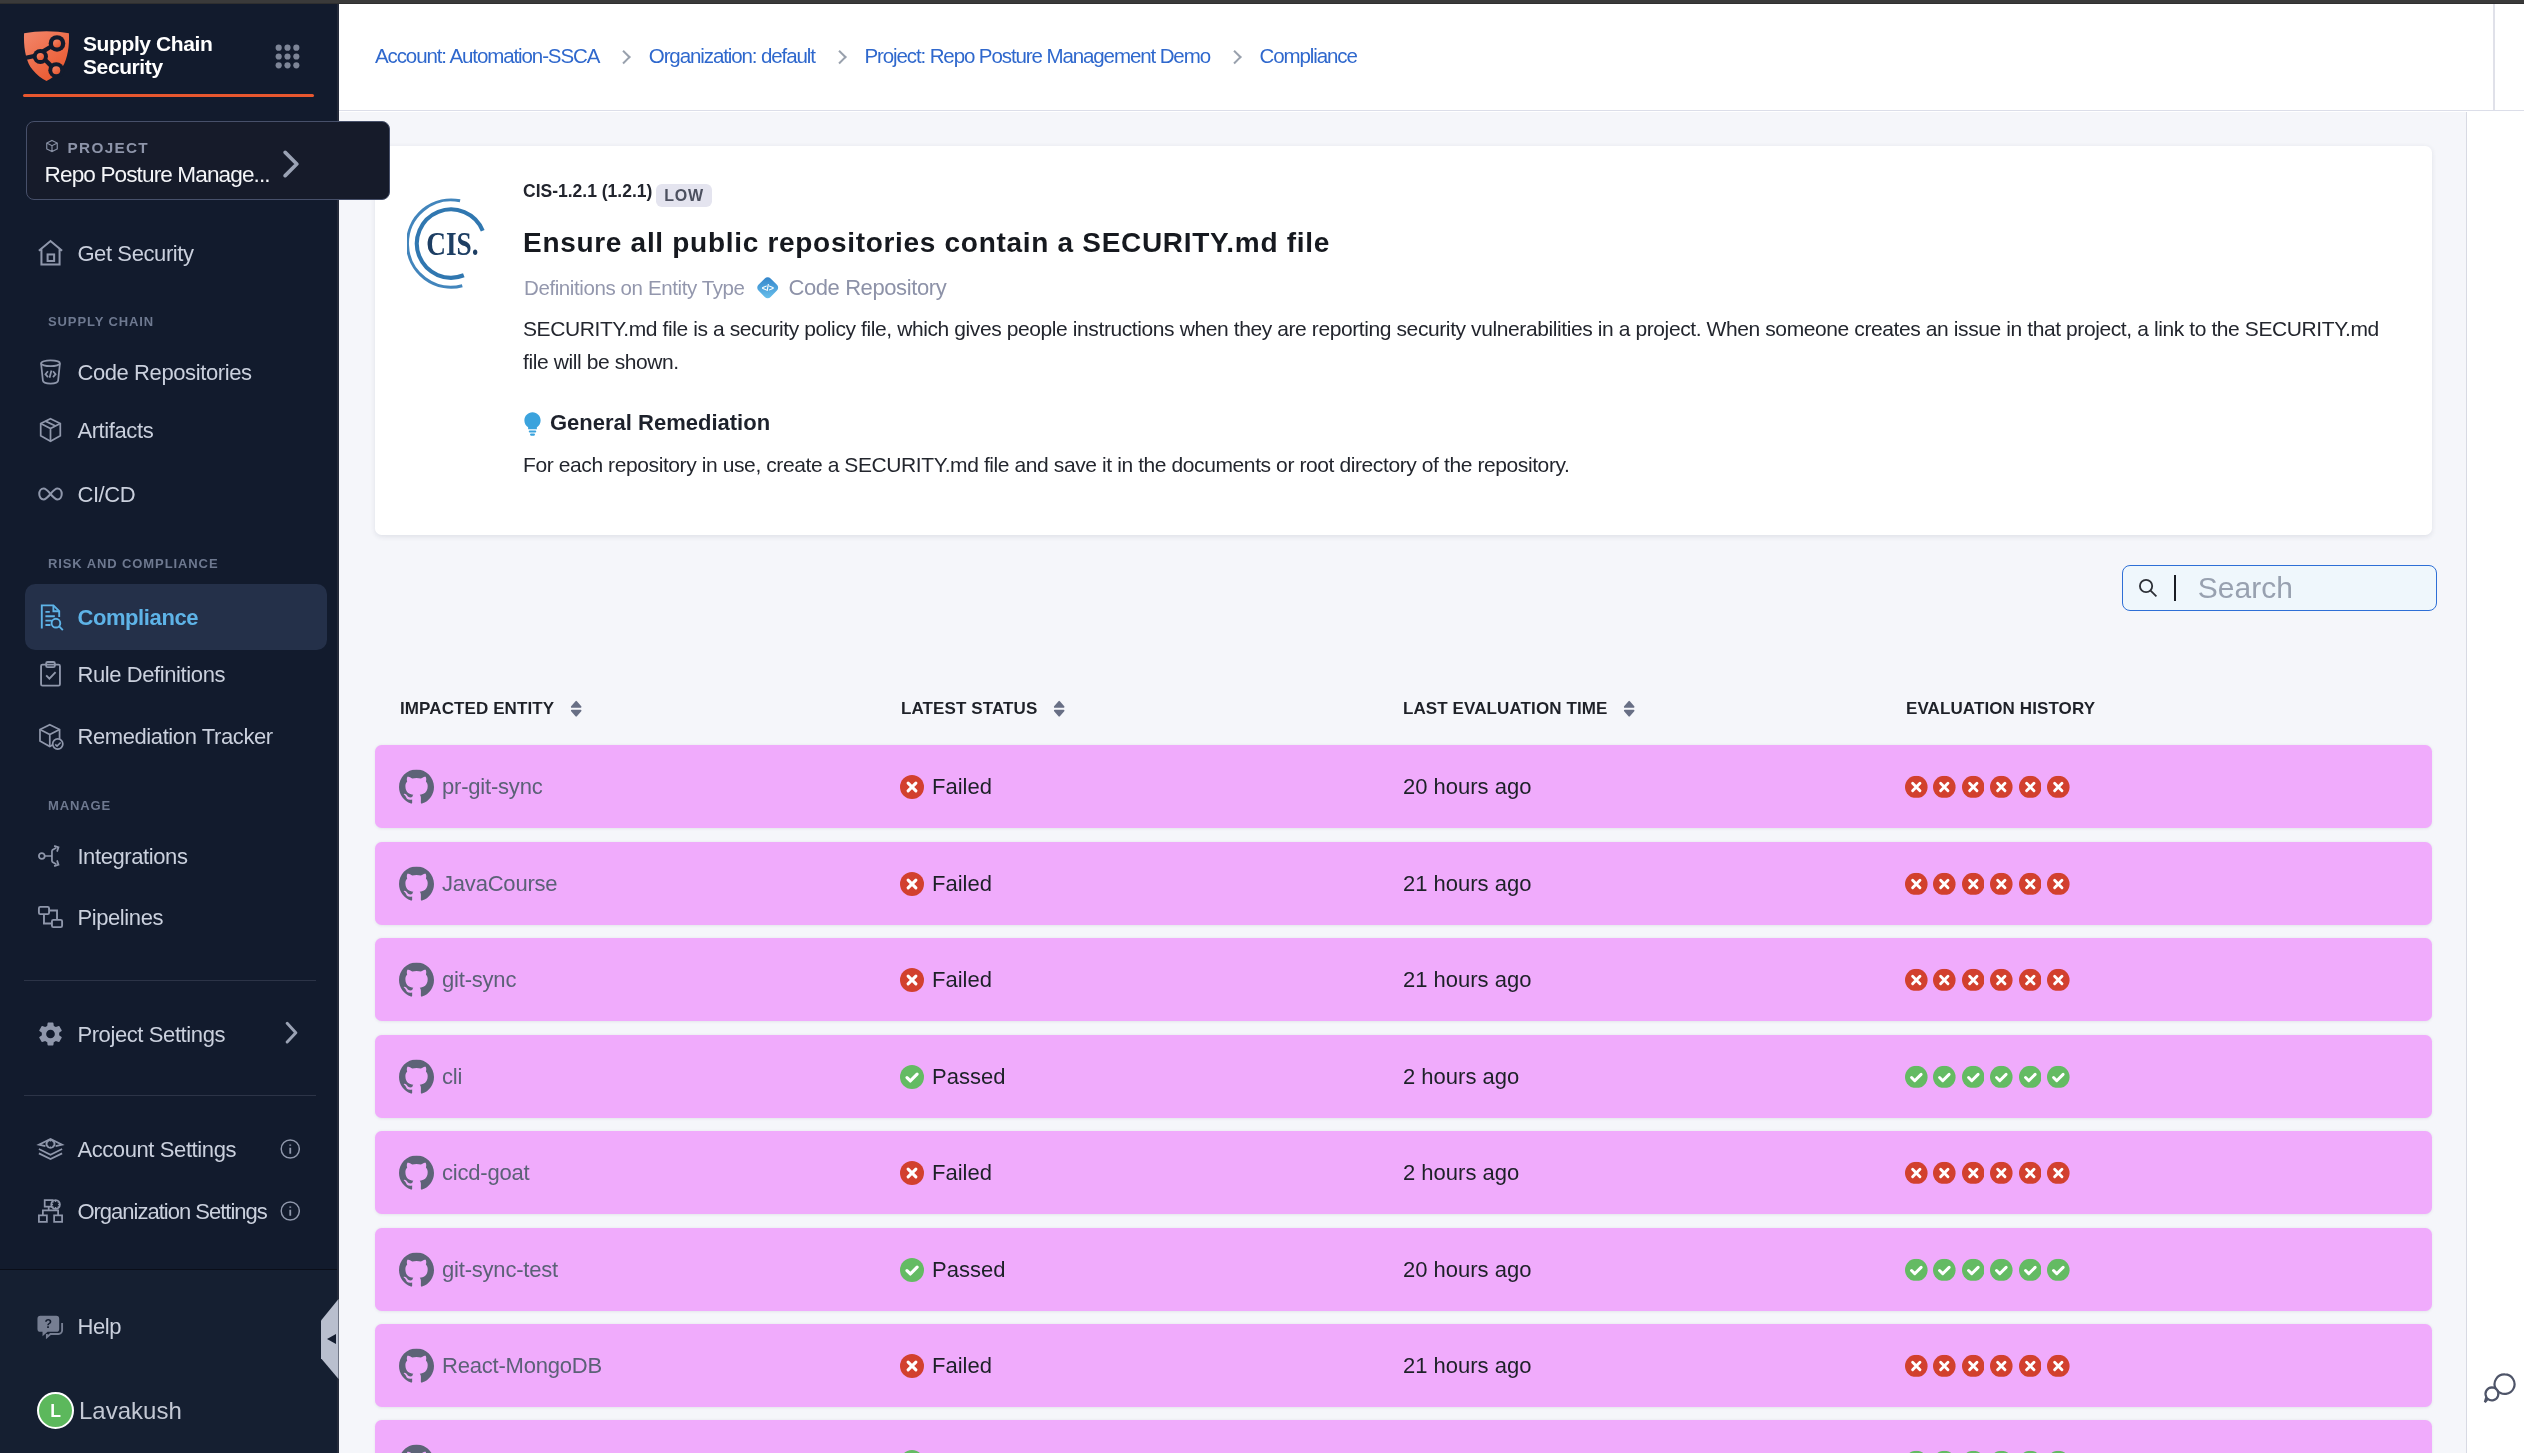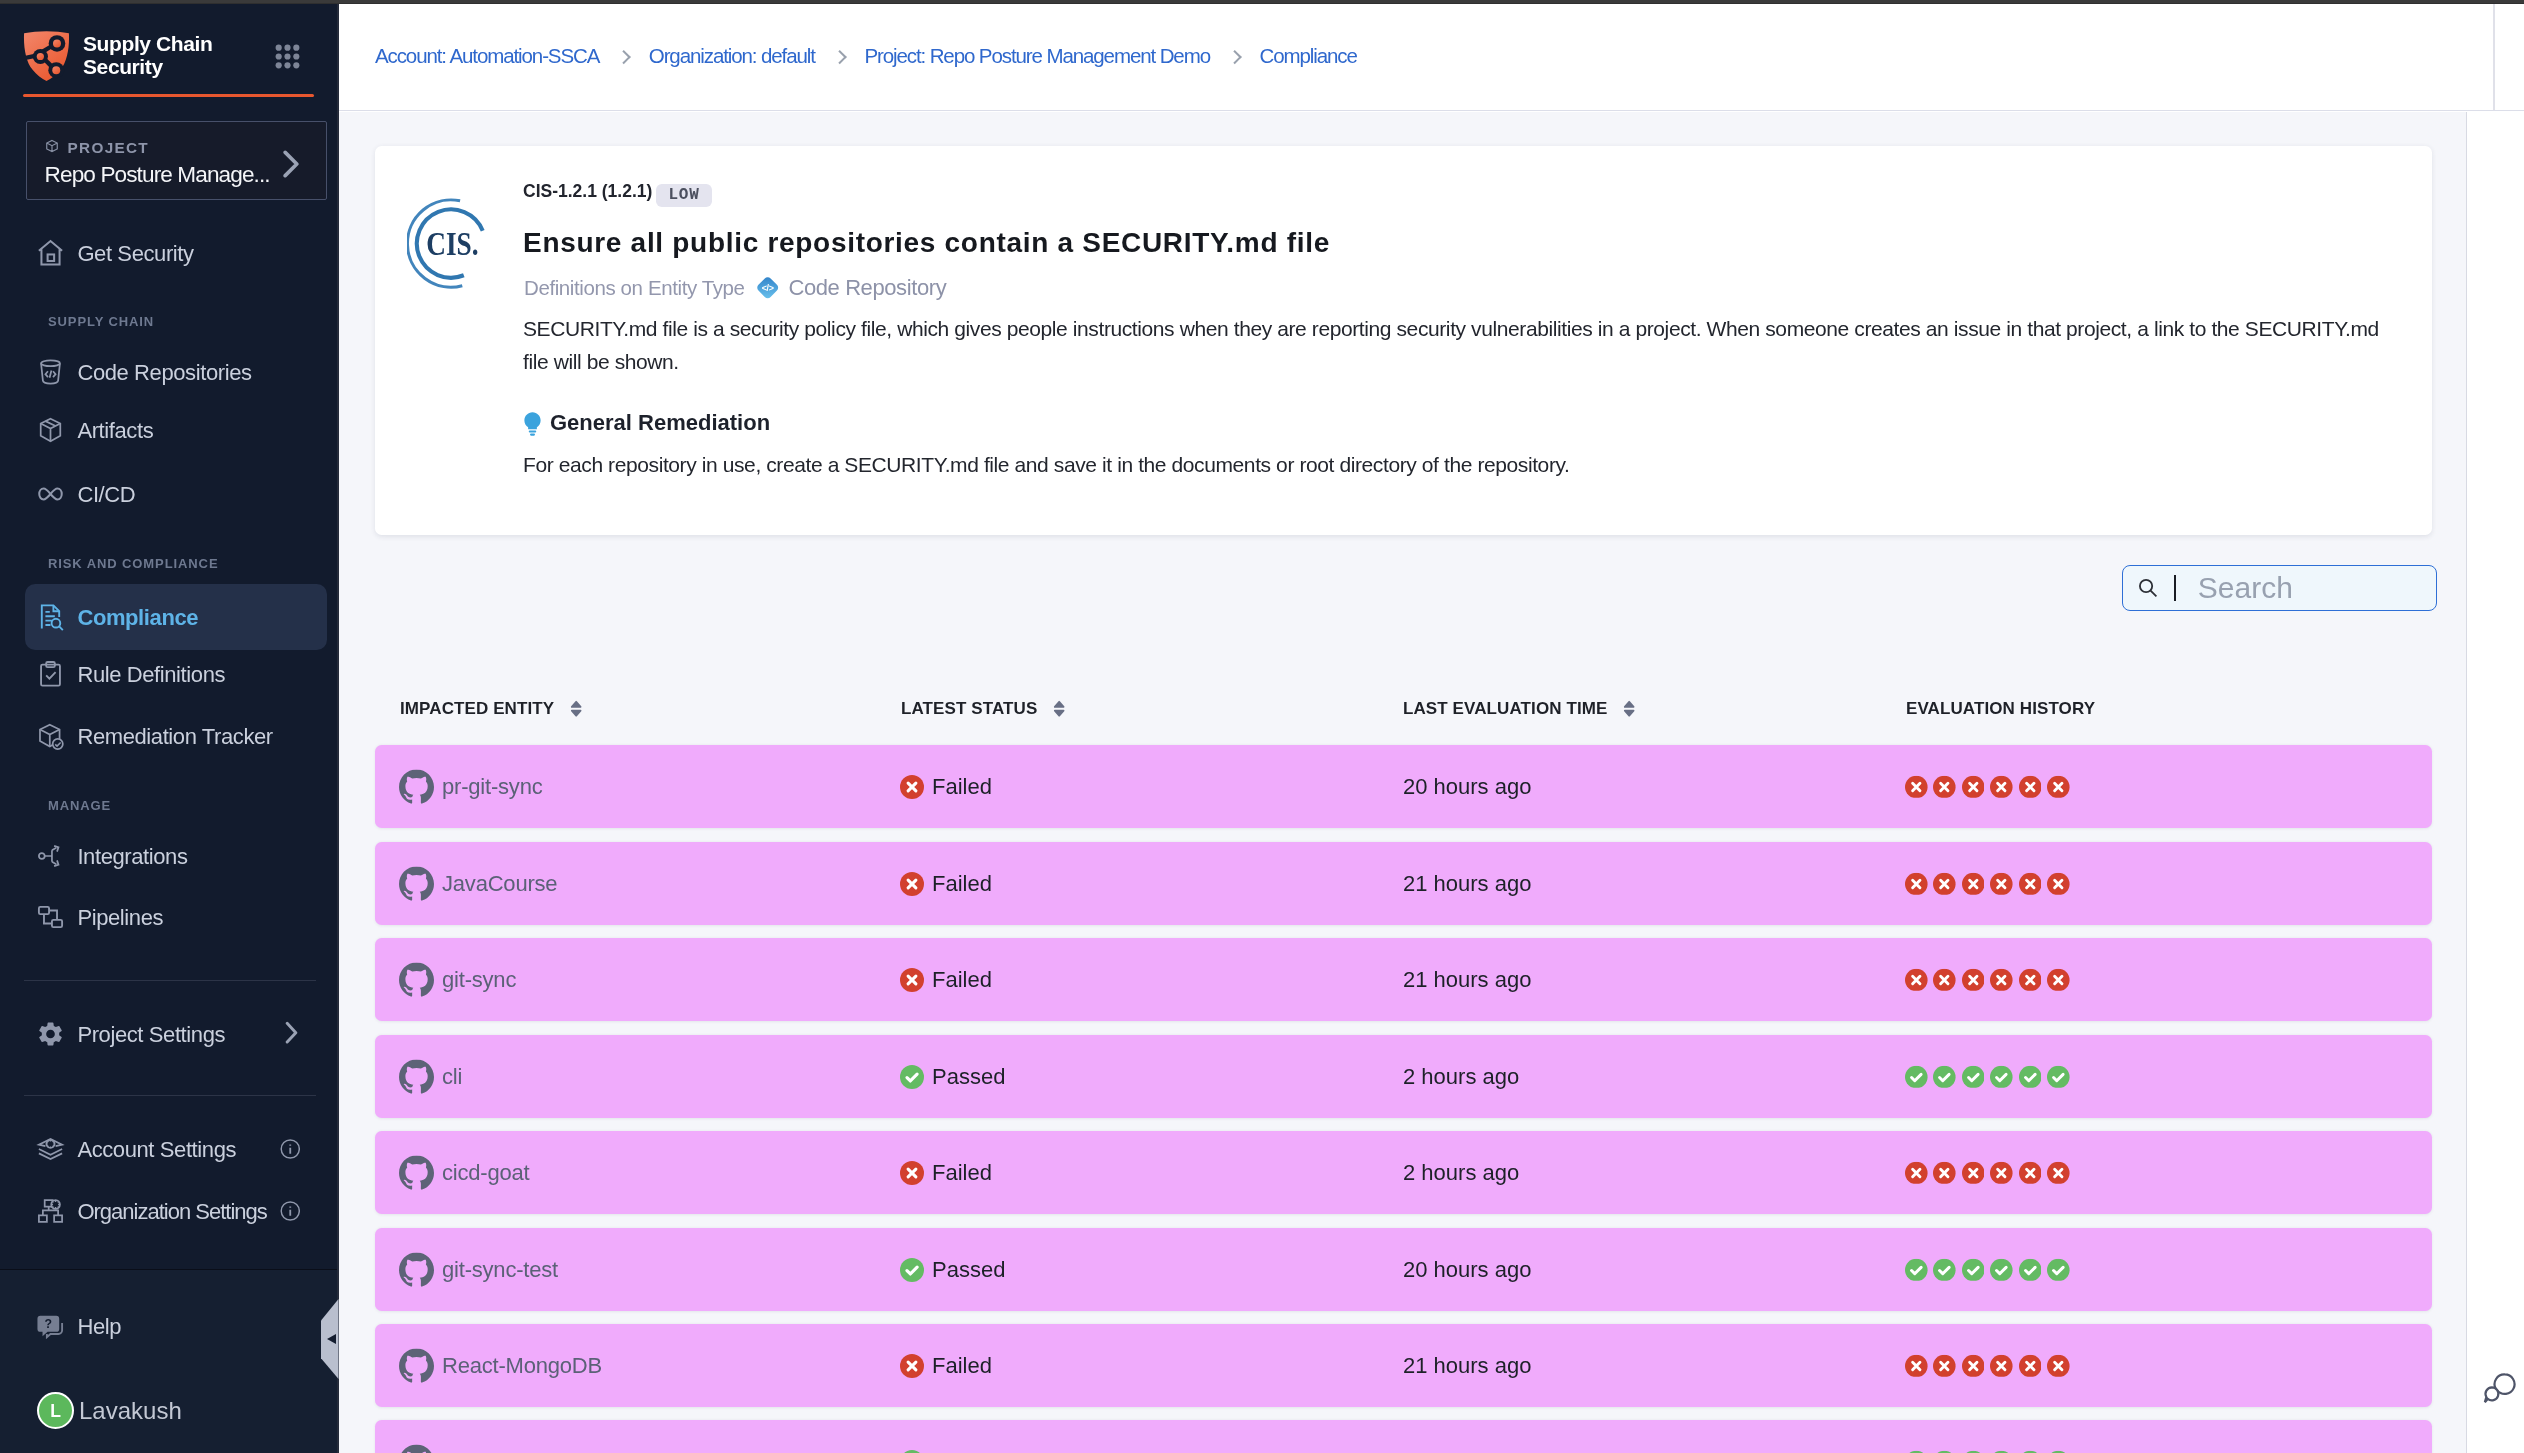--- a/index.html
+++ b/index.html
@@ -12,40 +12,40 @@
 #sidebar { position:absolute; left:0; top:0; width:339px; height:1454px; background:#121b2d; border-right:2.2px solid #252b3a; z-index:10; }
 #sidefoot { position:absolute; left:0; top:1269px; width:337px; height:185px; background:#151f31; border-top:1.5px solid #0a0e19; }
 .nav { position:absolute; left:36px; display:flex; align-items:center; gap:12.4px; transform:translateY(-50%); white-space:nowrap; }
 .nav .nico { width:29px; height:29px; flex:none; }
 .nav span { font-size:22px; color:#cad0dd; letter-spacing:-0.4px; }
 .slabel { position:absolute; left:48px; transform:translateY(-50%); font-size:13px; font-weight:bold; color:#6e7990; letter-spacing:0.9px; white-space:nowrap; }
 #activeitem { position:absolute; left:25px; top:584px; width:302px; height:66px; background:#243049; border-radius:10.2px; }
 .sdivider { position:absolute; left:24px; width:292px; height:0; border-top:1.5px solid #2c3447; }
 #brandname { position:absolute; left:83px; top:33px; font-size:21px; line-height:22.6px; font-weight:bold; color:#fff; letter-spacing:-0.4px; }
 #orangeline { position:absolute; left:22.6px; top:94px; width:291px; height:2.9px; background:#e8572f; border-radius:1.5px; }
-#projbox { position:absolute; left:25.6px; top:121px; width:301px; height:79px; background:#161b2a; border:1.5px solid #47506a; border-radius:2px;padding-left:9px; }
+#projbox { position:absolute; left:25.6px; top:121px; width:364px; height:79px; background:#161b2a; border:1.5px solid #47506a; border-radius:8px;padding-left:9px; }
 #projbox .plabel { position:absolute; left:41px; top:17px; font-size:15.3px; font-weight:bold; letter-spacing:1.3px; color:#8d94a9; }
 #projbox .pname { position:absolute; left:18px; top:40px; font-size:22.6px; letter-spacing:-0.9px; color:#f4f5f8; white-space:nowrap; }
 .infoic { position:absolute; right:37px; top:50%; transform:translateY(-50%); width:20.5px; height:20.5px; }
 #collapsetab { position:absolute; left:321px; top:1299px; width:17.5px; height:80px; background:#b9bfce; clip-path:polygon(100% 0, 0 27%, 0 74%, 100% 100%); z-index:12; }
 #collapsearrow { position:absolute; left:327px; top:1334px; width:0; height:0; border-top:5.8px solid transparent; border-bottom:5.8px solid transparent; border-right:9.5px solid #141d2f; z-index:13; }
 
 
 #topbar { position:absolute; left:339px; top:4.4px; width:2186px; height:107px; background:#fff; border-bottom:1.5px solid #dcdee9; z-index:5; }
 #crumbs { position:absolute; left:36px; top:52px; transform:translateY(-50%); font-size:20.5px; letter-spacing:-1.1px; display:flex; align-items:center; gap:20px; white-space:nowrap; }
 #crumbs a { color:#2f68cd; text-decoration:none; }
 #crumbs .csep { width:9.5px; height:9.5px; border-top:2.2px solid #99a1ad; border-right:2.2px solid #99a1ad; transform:rotate(45deg); margin-top:1.5px; }
 
 
 #content { position:absolute; left:339px; top:112px; width:2128px; height:1342px; background:#f5f6fa; border-right:1.5px solid #d8dae3; z-index:4; }
 
 
 #rulecard { position:absolute; left:36px; top:34px; width:2057px; height:389px; background:#fff; border-radius:6.6px; box-shadow:0 1.5px 5.8px rgba(40,50,80,.10); }
 #kicker { position:absolute; left:148px; top:45px; transform:translateY(-50%); font-size:17.5px; color:#22252e;font-weight:bold; }
-#lowbadge { position:absolute; left:281px; top:38px; width:56px; height:23.4px; background:#e4e4ef; border-radius:5.8px; color:#4c505f; font-weight:bold; font-size:16px; text-align:center; line-height:23.4px; letter-spacing:0.7px;font-family:Liberation Mono, monospace; }
+#lowbadge { position:absolute; left:281px; top:38px; width:56px; height:23.4px; background:#e4e4ef; border-radius:5.8px; color:#4c505f; font-weight:bold; font-size:16px; text-align:center; line-height:23.4px; letter-spacing:0.7px; }
 #ruletitle { position:absolute; left:148px; top:97px; transform:translateY(-50%); font-size:28px; font-weight:bold; color:#16191f; letter-spacing:0.7px; white-space:nowrap; }
 #applic { position:absolute; left:149px; top:142px; transform:translateY(-50%); font-size:20.5px; letter-spacing:-0.4px; color:#9397ad; display:flex; align-items:center; }
 #applic .crname { color:#8d92a8; font-size:22px; letter-spacing:-0.4px; }
 #ruledesc { position:absolute; left:148px; top:166px; font-size:21px; letter-spacing:-0.4px; line-height:33px; color:#23262e; white-space:nowrap; }
 #remhead { position:absolute; left:148px; top:277px; transform:translateY(-50%); display:flex; align-items:center; gap:8px; }
 #remhead b { font-size:22px; color:#1d212b; letter-spacing:0; }
 #rembody { position:absolute; left:148px; top:319px; transform:translateY(-50%); font-size:21px; letter-spacing:-0.4px; color:#23262e; white-space:nowrap; }
 
 
 #search { position:absolute; left:1783px; top:453px; width:315px; height:46px; background:#eff7fc; border:1.5px solid #2e6fd6; border-radius:8px; display:flex; align-items:center; }

